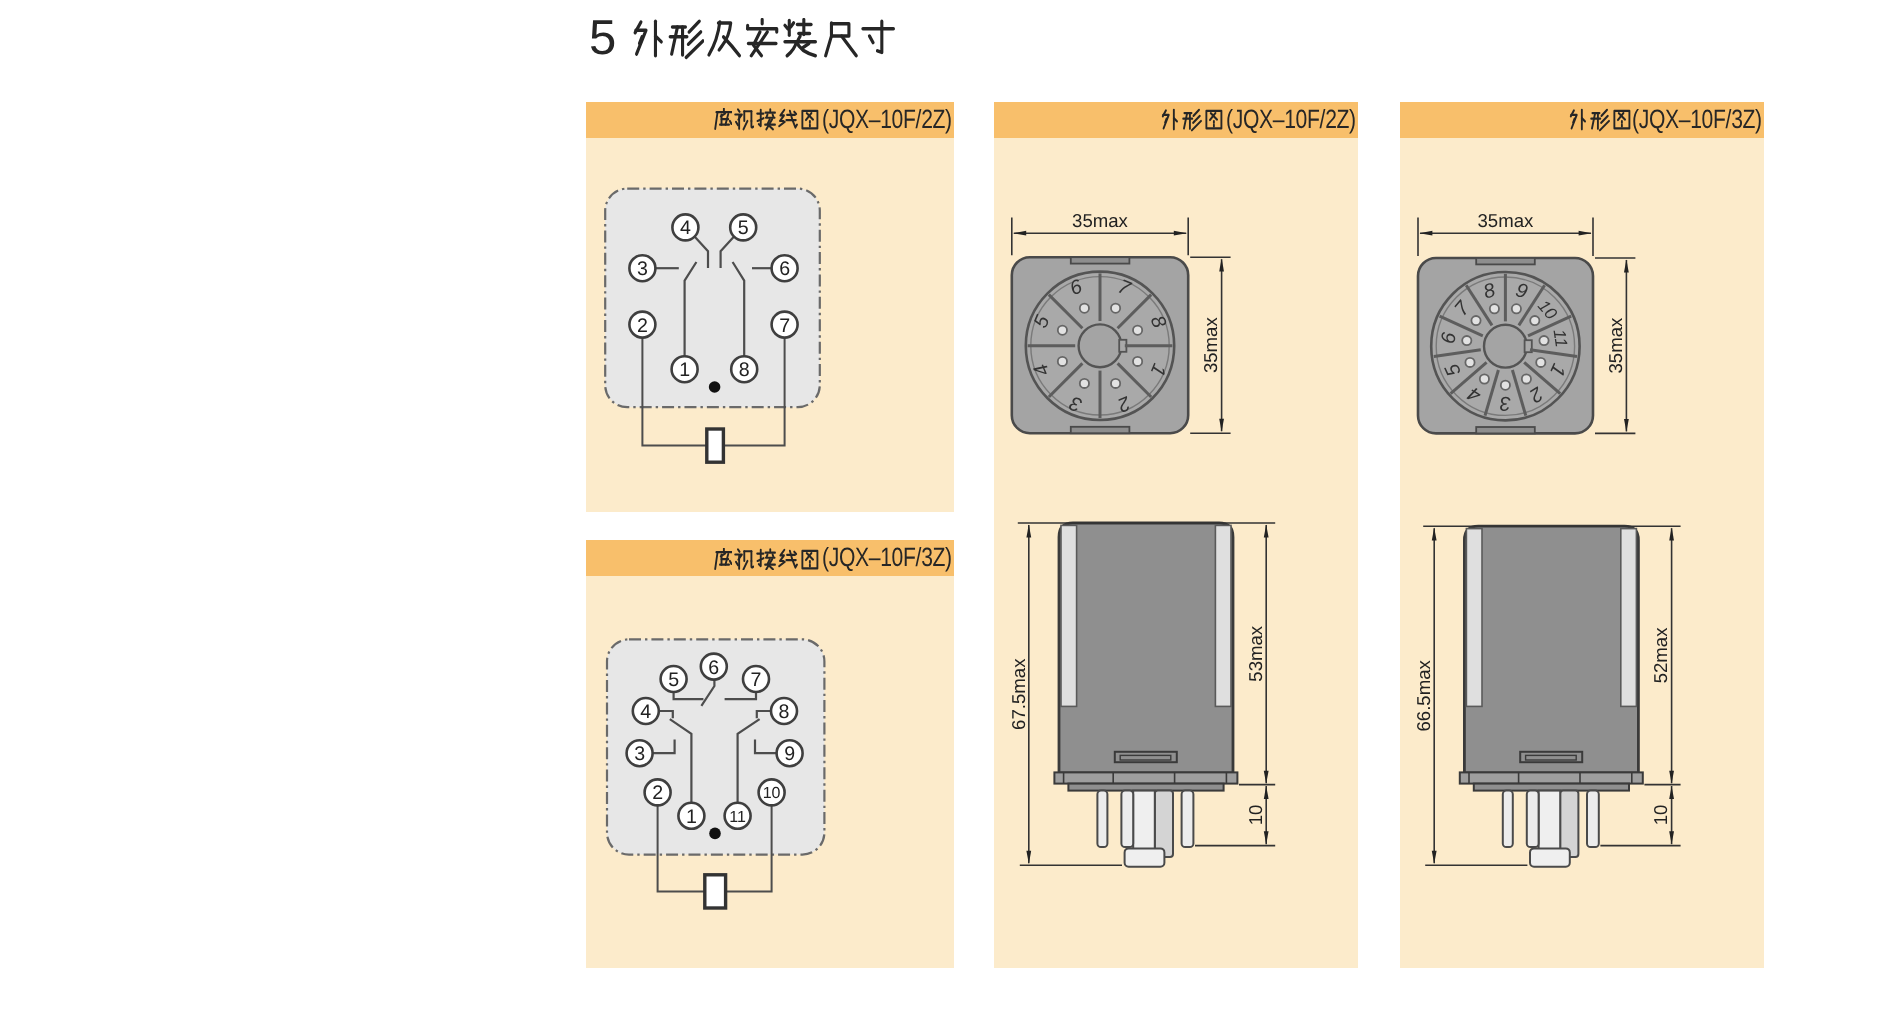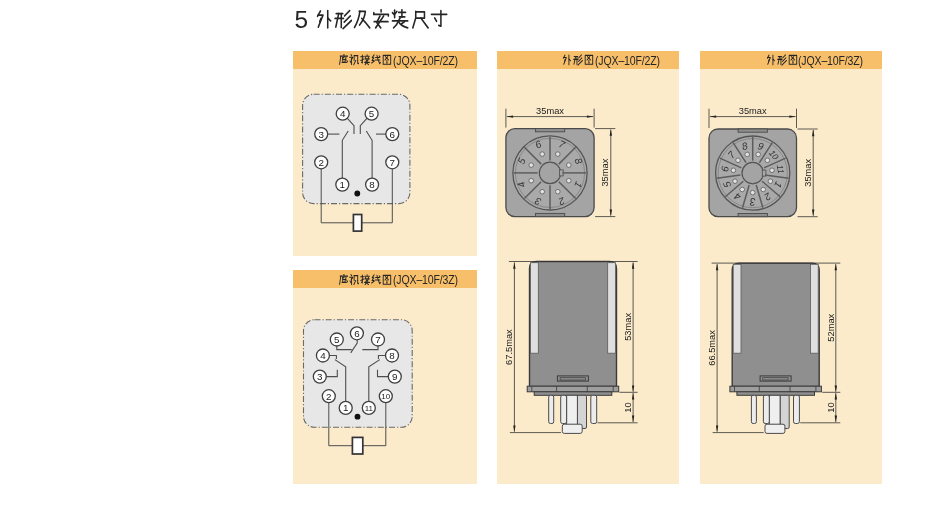--- a/index.html
+++ b/index.html
@@ -1,16 +1,16 @@
 <!DOCTYPE html>
 <html><head><meta charset="utf-8"><style>
 *{margin:0;padding:0;box-sizing:border-box}
 html,body{width:950px;height:512px;background:#fff;overflow:hidden;font-family:"Liberation Sans",sans-serif;position:relative}
 .panel{position:absolute;background:#FCEBCB}
-.hdr{position:absolute;left:0;top:0;right:0;height:18.2px;background:#F8BF6B;display:flex;align-items:center;justify-content:flex-end;padding-right:18px}
+.hdr{position:absolute;left:0;top:0;right:0;height:18.2px;background:#F8BF6B;display:flex;align-items:center;justify-content:flex-end;padding-right:0}
 .hdr .lat{font-size:13.2px;color:#262626;letter-spacing:-0.2px}
 .cn{display:block;margin:0 0.5px}
 svg.overlay{position:absolute;left:0;top:0}
 </style></head><body>
 <svg width="0" height="0" style="position:absolute">
     <defs>
       <g id="g-wai">
         <path d="M30,10 L14,36"></path>
         <path d="M16,30 H44 L18,88"></path>
         <path d="M33,46 L26,62"></path>

